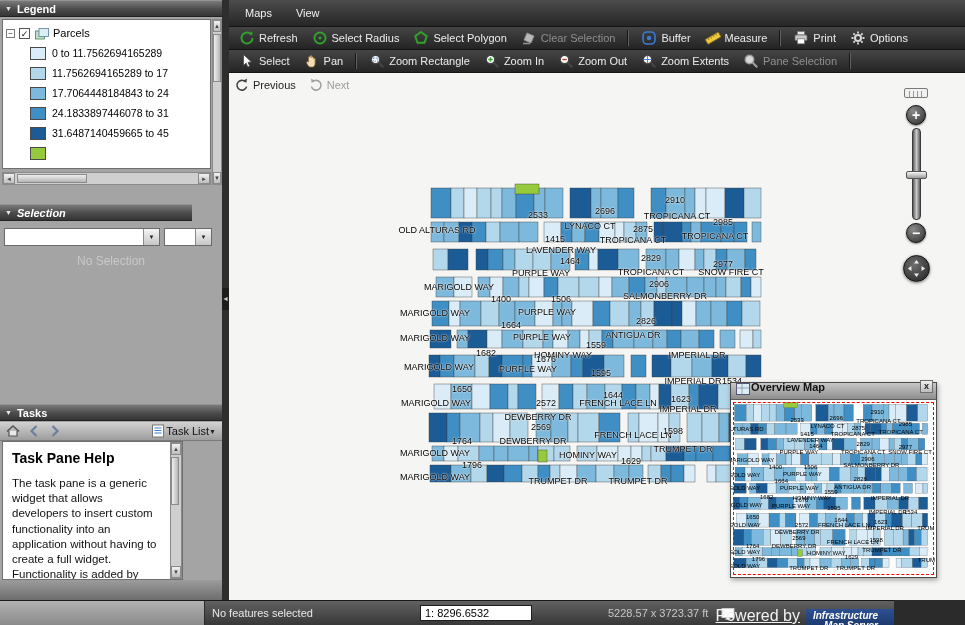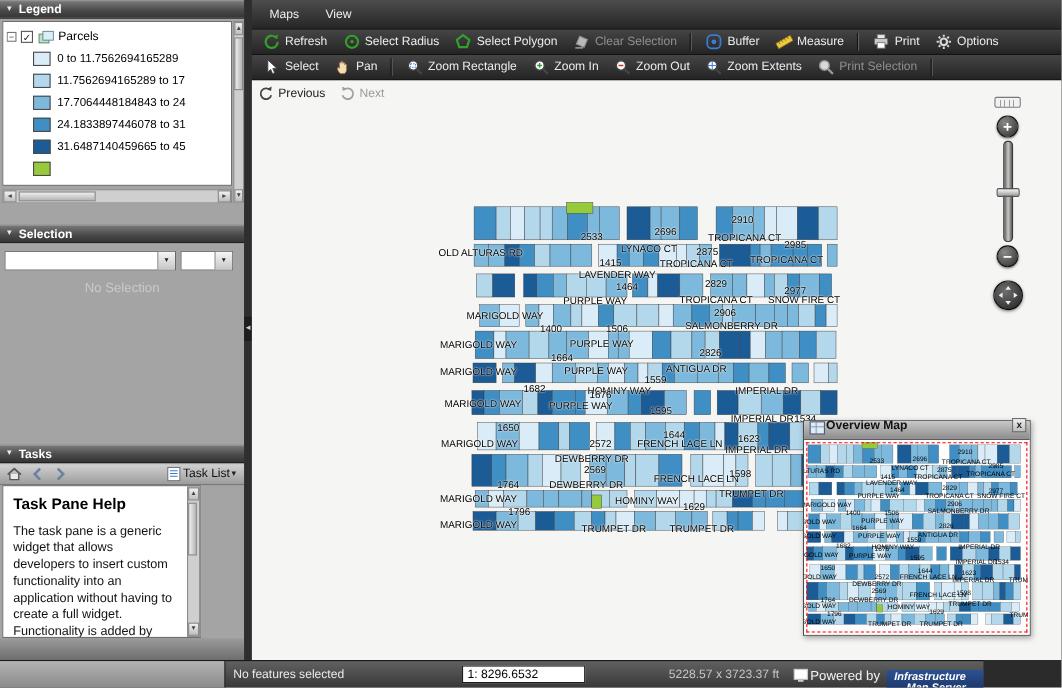--- a/index.html
+++ b/index.html
@@ -24,21 +24,21 @@
 
   .h-scroll { position:absolute; left:2px; top:172px; width:209px; height:13px; background:#cfcfcf; border:1px solid #8a8a8a; display:flex; }
   .v-scroll { position:absolute; display:flex; flex-direction:column; background:#cfcfcf; border:1px solid #8a8a8a; }
   #legend-vscroll { left:212px; top:19px; width:10px; height:166px; }
   .scroll-btn { background:linear-gradient(#f2f2f2,#bdbdbd); border:1px solid #8a8a8a; color:#444; font-size:6px; line-height:10px; text-align:center; flex:0 0 11px; }
   .h-scroll .scroll-btn { width:12px; flex:0 0 12px; height:100%; }
   .scroll-track { flex:1; position:relative; }
   .h-thumb { position:absolute; left:2px; top:1px; width:70px; height:9px; background:linear-gradient(#efefef,#b5b5b5); border:1px solid #8a8a8a; }
   .v-thumb { position:absolute; left:0px; top:2px; width:8px; height:48px; background:linear-gradient(90deg,#efefef,#b5b5b5); border:1px solid #8a8a8a; }
 
-  #selection-title { position:absolute; left:0; top:204px; width:222px; }
+  #selection-title { position:absolute; left:0; top:204px; width:192px;font-style:italic; }
   #selection-dd-row { position:absolute; left:4px; top:228px; width:214px; display:flex; gap:4px; }
   .dd { height:18px; background:#fff; border:1px solid #6a6a6a; display:flex; }
   .dd-btn { margin-left:auto; width:16px; background:linear-gradient(#f5f5f5,#c6c6c6); border-left:1px solid #8a8a8a; font-size:6px; display:flex; align-items:center; justify-content:center; color:#222; }
   #no-selection { position:absolute; left:0; top:254px; width:222px; text-align:center; font-size:12px; color:#c9c9c9; }
 
   #tasks-title { position:absolute; left:0; top:404px; width:222px; }
   #tasks-toolbar { position:absolute; left:0; top:422px; width:222px; height:19px; background:linear-gradient(#d2d2d2,#9d9d9d); border-bottom:1px solid #7a7a7a; display:flex; align-items:center; gap:3px; padding:0 6px 0 4px; }
   .tt-btn { width:18px; height:16px; display:flex; align-items:center; justify-content:center; }
   #tasklist-group { margin-left:auto; display:flex; align-items:center; font-size:11px; color:#111; }
   #tasklist-group .tri-dn { font-size:7px; color:#222; }
@@ -98,21 +98,21 @@
   .ov-label { position:absolute; transform:translateX(-50%); font-size:6px; line-height:6px; color:#000; white-space:nowrap; }
   #overview-viewbox { position:absolute; left:2px; top:2px; right:2px; bottom:2px; border:1px dashed #ff0000; }
 
   
   #statusbar { position:absolute; left:0; top:600px; width:894px; height:25px; background:linear-gradient(#616161,#383838); border-top:1px solid #1a1a1a; }
   #statusbar-left { position:absolute; left:0; top:0; width:205px; height:25px; background:linear-gradient(#b2b2b2,#898989); border-right:1px solid #2a2a2a; }
   #features-text { position:absolute; left:212px; top:6px; font-size:11px; color:#e9e9e9; }
   #scale-input { position:absolute; left:420px; top:4px; width:112px; height:16px; background:#fff; border:1px solid #1e1e1e; font-size:11px; font-family:"Liberation Sans",sans-serif; padding:0 4px; color:#000; }
   #extent-text { position:absolute; left:608px; top:6px; font-size:11px; color:#c6c6c6; }
   #server-mini-icon { position:absolute; right:160px; top:5px; width:14px; height:14px; }
-  #powered-by { position:absolute; right:94px; top:6px; font-size:12px; color:#f2f2f2; }
+  #powered-by { position:absolute; right:94px; top:6px; font-size:16px; color:#f2f2f2;text-decoration:underline; }
   #server-logo { position:absolute; right:0; top:8px; width:88px; height:25px; background:linear-gradient(#2d5090,#152f5d); padding:2px 16px 0 0; text-align:right; }
   #server-logo div { color:#fff; font-size:10px; font-style:italic; font-weight:bold; line-height:10px; }
 </style>
 </head>
 <body>
 
 <div id="sidebar">
 
   <div class="panel-title">
     <span class="tri">▼</span>
@@ -400,21 +400,21 @@
       </span>
       <span>Zoom Extents</span>
     </div>
     <div class="tb-btn disabled">
       <span class="icon16">
         <svg viewBox="0 0 16 16">
             <circle cx="6.5" cy="6.5" r="4.3" fill="#d9d9d9" stroke="#9a9a9a" stroke-width="1.4"></circle>
             <path d="M9.8 9.8L13.6 13.6" stroke="#9a9a9a" stroke-width="2.2" stroke-linecap="round"></path>
           </svg>
       </span>
-      <span>Print Selection</span>
+      <span>Pane Selection</span>
     </div>
     <div class="tb-sep"></div>
   </div>
 
   <div id="viewport">
     <div id="nav-row">
       <span class="nav-btn">
         <span class="icon16">
           <svg viewBox="0 0 16 16">
               <path d="M12.6 9.6a4.9 4.9 0 1 1-1.2-4.8" fill="none" stroke="#444" stroke-width="1.6"></path>

